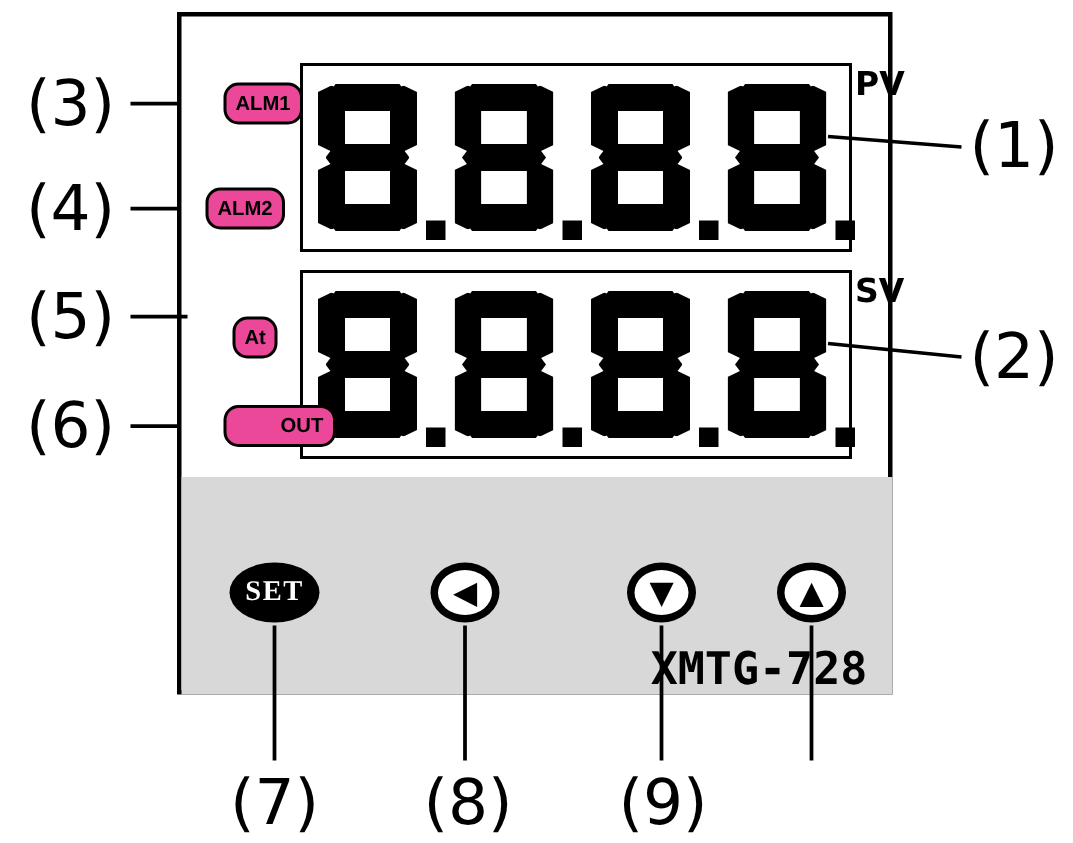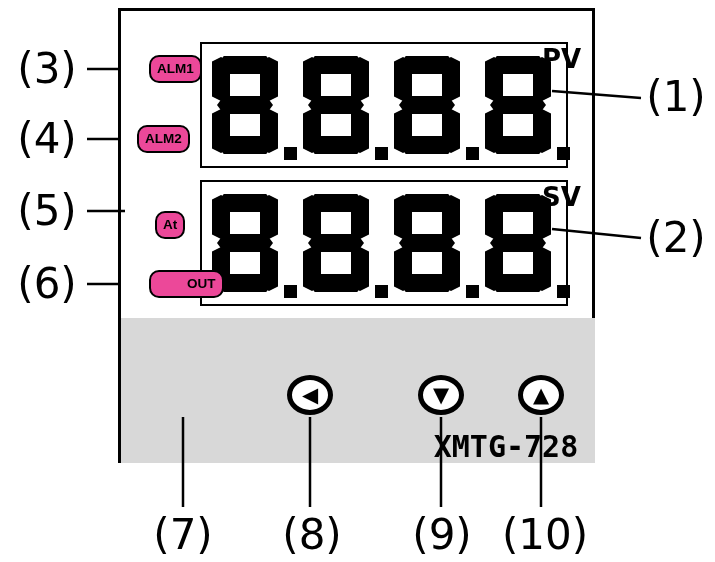--- a/index.html
+++ b/index.html
@@ -18,21 +18,21 @@
   }
   
   .display-box{
     position:absolute;left:200px;width:368px;height:126px;
     border:2px solid #000;background:#fff;box-sizing:border-box;
     display:flex;align-items:center;gap:6px;padding:0 0 0 10px;
   }
   .display-box.pv{top:42px;}
   .display-box.sv{top:180px;}
   .disp-label{
-    position:absolute;left:542px;font-size:26px;font-weight:bold;line-height:1;
+    position:absolute;left:570px;font-size:22px;font-weight:bold;line-height:1;
     font-family:"DejaVu Sans",sans-serif;
   }
   .disp-label.pv{top:46px;}
   .disp-label.sv{top:184px;}
   
   .digit{position:relative;width:66px;height:98px;flex:0 0 auto;}
   .seg{position:absolute;background:#000;}
   .seg.h{left:5px;width:56px;height:18px;
     clip-path:polygon(0 50%,12% 0,88% 0,100% 50%,88% 100%,12% 100%);}
   .seg.a{top:0;}
@@ -189,20 +189,21 @@
       </span>
       <span class="dot"></span>
     </div>
   <div class="disp-label sv">SV</div>
 
   <div class="badge alm1">ALM1</div>
   <div class="badge alm2">ALM2</div>
   <div class="badge at">At</div>
   <div class="badge out">OUT</div>
 
+  <div class="btn-set">SET</div>
   <div class="btn-arrow left">
     <span class="glyph">◀</span>
   </div>
   <div class="btn-arrow down">
     <span class="glyph">▼</span>
   </div>
   <div class="btn-arrow up">
     <span class="glyph">▲</span>
   </div>
 
@@ -210,21 +211,20 @@
 
   <div class="callout c1">(1)</div>
   <div class="callout c2">(2)</div>
   <div class="callout c3">(3)</div>
   <div class="callout c4">(4)</div>
   <div class="callout c5">(5)</div>
   <div class="callout c6">(6)</div>
   <div class="callout c7">(7)</div>
   <div class="callout c8">(8)</div>
   <div class="callout c9">(9)</div>
-  <div class="callout c10">(10)</div>
 
   <svg class="connectors" viewBox="0 0 715 562">
     <line x1="87" y1="69" x2="119" y2="69" stroke="#000" stroke-width="2.5"></line>
     <line x1="87" y1="139" x2="119" y2="139" stroke="#000" stroke-width="2.5"></line>
     <line x1="87" y1="211" x2="125" y2="211" stroke="#000" stroke-width="2.5"></line>
     <line x1="87" y1="284" x2="119" y2="284" stroke="#000" stroke-width="2.5"></line>
     <line x1="552" y1="91" x2="641" y2="98" stroke="#000" stroke-width="2.5"></line>
     <line x1="552" y1="229" x2="641" y2="238" stroke="#000" stroke-width="2.5"></line>
     <line x1="183" y1="417" x2="183" y2="507" stroke="#000" stroke-width="2.5"></line>
     <line x1="310" y1="417" x2="310" y2="507" stroke="#000" stroke-width="2.5"></line>

